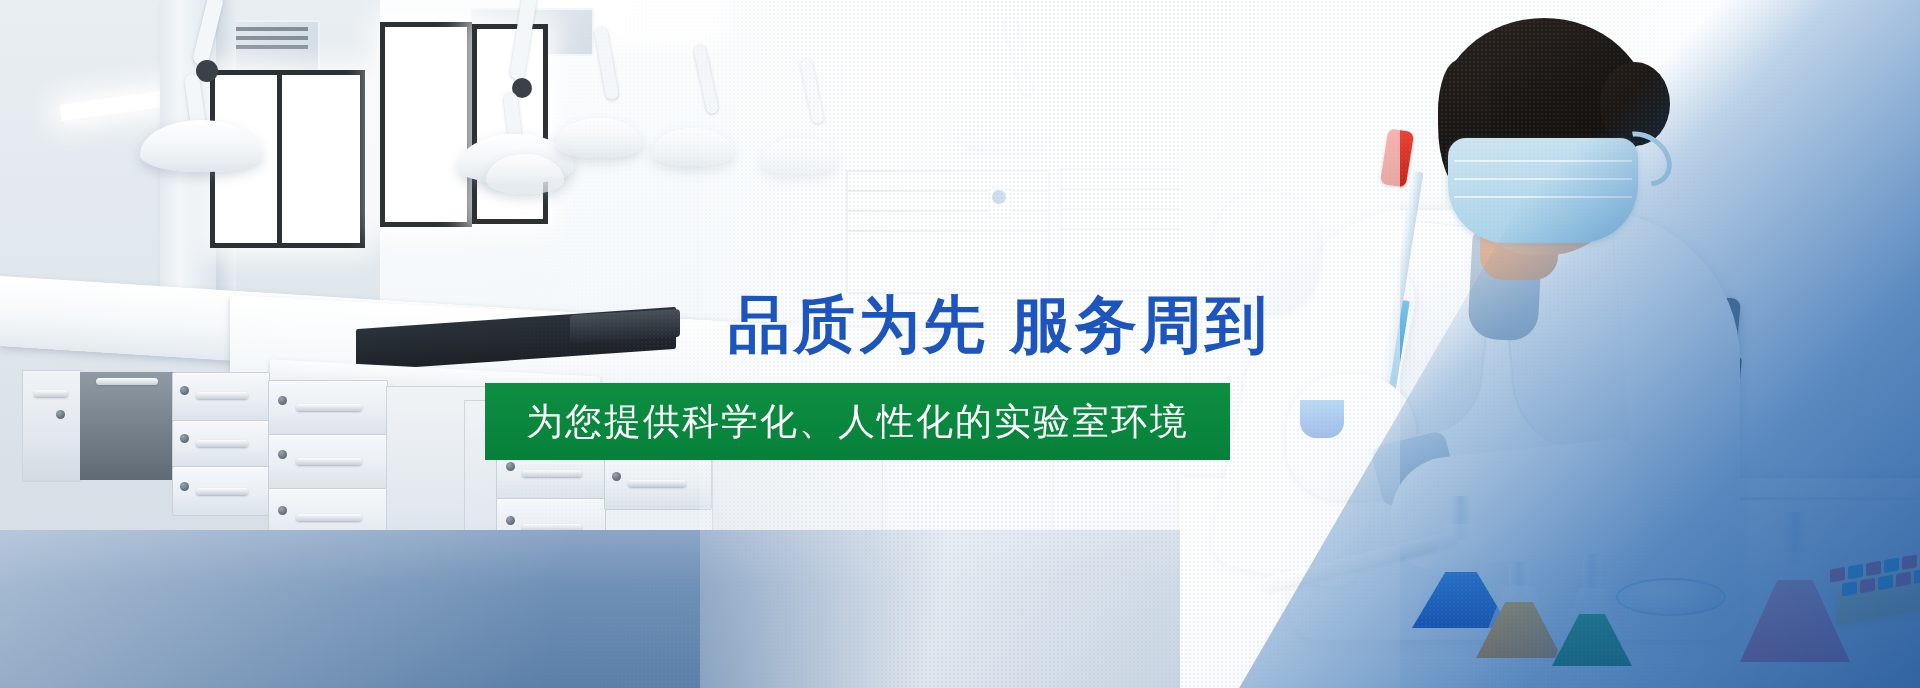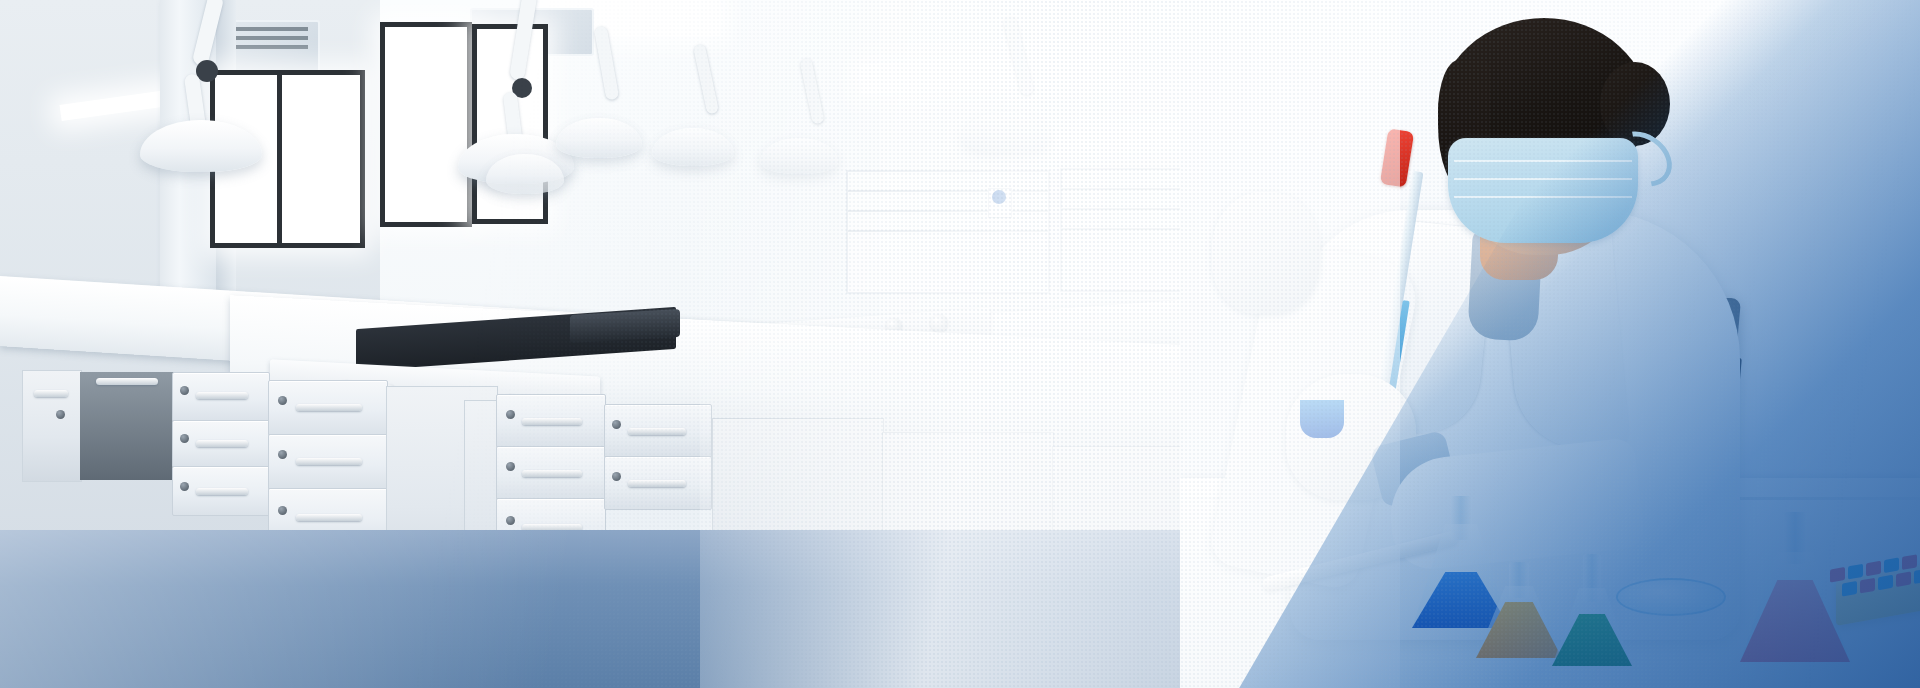--- a/index.html
+++ b/index.html
@@ -593,16 +593,22 @@
     </div>
   </div>
 
   <div class="haze"></div>
   <div class="blue-wedge"></div>
   <div class="blue-wedge2"></div>
   <div class="halftone"></div>
 
   <div class="copy">
 
-
+    <div class="headline">
+      <span>品质为先</span><span class="gap"></span><span>服务周到</span>
+    </div>
+
+    <div class="greenbar">
+      <span>为您提供科学化、人性化的实验室环境</span>
+    </div>
   </div>
 
 </div>
 
 </body></html>

